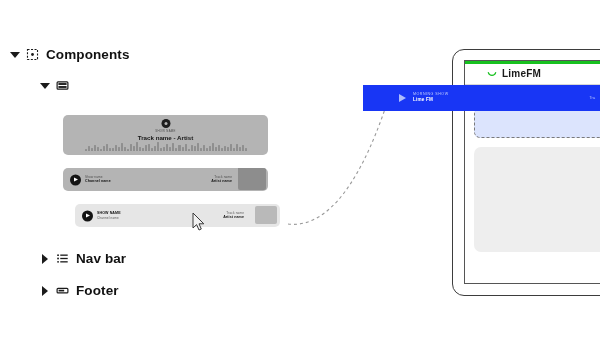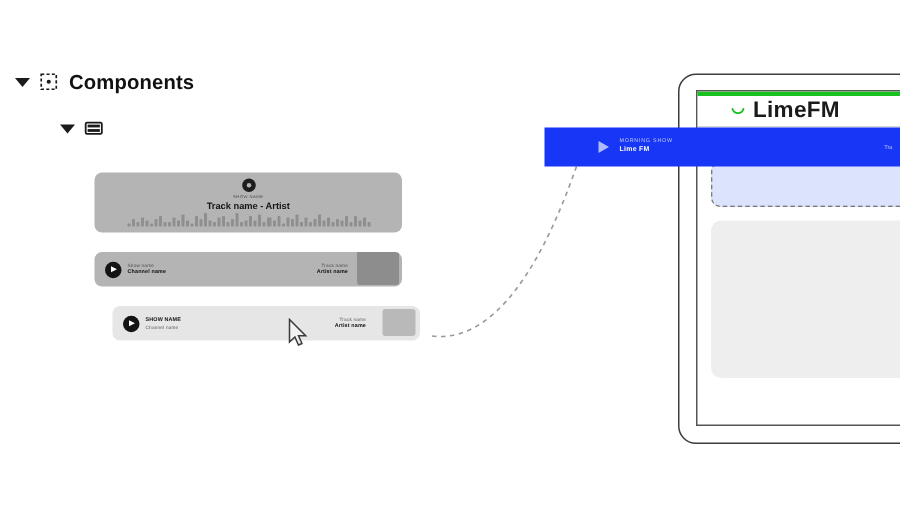--- a/index.html
+++ b/index.html
@@ -98,21 +98,21 @@
     position:absolute;left:11px;top:10px;right:-40px;bottom:11px;
     background:#ffffff;border:1.4px solid #555555;overflow:hidden;
   }
   .greenbar{position:absolute;left:0;top:0;right:0;height:2.6px;background:#17c11f;}
   .brandrow{
     position:absolute;left:0;top:2.6px;right:0;height:20px;background:#ffffff;
     display:flex;align-items:center;gap:5px;padding-left:22px;
     border-bottom:1px solid #d7d7d7;
   }
   .leaf{width:10px;height:10px;flex:none;}
-  .brandname{font-size:15px;font-weight:bold;color:#1a1a1a;letter-spacing:.2px;}
+  .brandname{font-size:10px;font-weight:bold;color:#1a1a1a;letter-spacing:.2px;}
   .dropzone{
     position:absolute;left:9px;top:47px;right:4px;height:28px;
     background:#dce4fd;border:1.2px dashed #7a7a7a;border-radius:6px;
   }
   .contentblock{
     position:absolute;left:9px;top:86px;right:4px;height:105px;
     background:#eeeeee;border-radius:7px;
   }
 
   
@@ -155,21 +155,47 @@
       <span class="caret down">
           <i></i>
         </span>
       <svg class="ticon" viewBox="0 0 14 14">
         <rect x="1.2" y="3" width="11.6" height="8" rx="1" fill="none" stroke="#1b1b1b" stroke-width="1.3"></rect>
         <rect x="2.6" y="4.4" width="8.8" height="2" fill="#1b1b1b"></rect>
         <rect x="2.6" y="7.6" width="8.8" height="2" fill="#1b1b1b"></rect>
       </svg>
     </div>
 
-
+    <div class="tree-row row-navbar">
+      <span class="caret right">
+          <i></i>
+        </span>
+      <svg class="ticon" viewBox="0 0 14 14">
+        <g fill="#1b1b1b">
+          <circle cx="2.2" cy="3.4" r="1"></circle>
+            <rect x="4.6" y="2.7" width="8" height="1.4"></rect>
+          <circle cx="2.2" cy="7" r="1"></circle>
+            <rect x="4.6" y="6.3" width="8" height="1.4"></rect>
+          <circle cx="2.2" cy="10.6" r="1"></circle>
+            <rect x="4.6" y="9.9" width="8" height="1.4"></rect>
+        </g>
+      </svg>
+      <span class="tree-label">Nav bar</span>
+    </div>
+
+    <div class="tree-row row-footer">
+      <span class="caret right">
+          <i></i>
+        </span>
+      <svg class="ticon" viewBox="0 0 14 14">
+        <rect x="1.2" y="4.6" width="11.6" height="5" rx="1" fill="none" stroke="#1b1b1b" stroke-width="1.3"></rect>
+        <rect x="2.8" y="6.2" width="6" height="1.8" fill="#1b1b1b"></rect>
+      </svg>
+      <span class="tree-label">Footer</span>
+    </div>
   </div>
 
   <div class="card card1">
     <div class="c1-inner">
       <div class="c1-logo"></div>
       <div class="c1-show">Show name</div>
       <div class="c1-track">Track name - Artist</div>
       <div class="wave">
         <span style="height:24%"></span>
           <span style="height:46%"></span>

